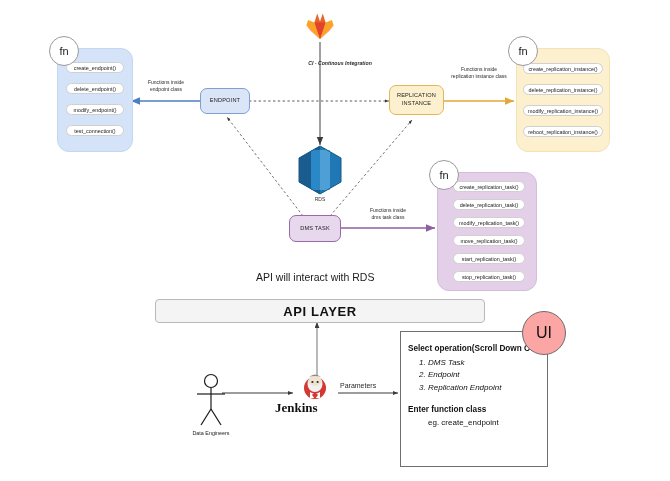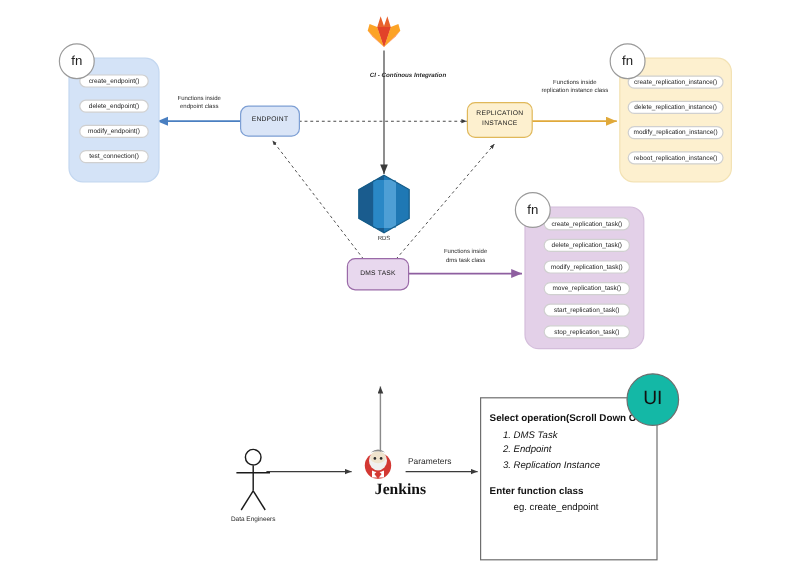--- a/index.html
+++ b/index.html
@@ -96,21 +96,21 @@
   
   .ui-panel{
     position:absolute;
     background:#ffffff;
     border:1px solid #6e6e6e;
     box-sizing:border-box;
   }
   .ui-badge{
     position:absolute;
     width:42px;height:42px;border-radius:50%;
-    background:#14b8a6;border:1px solid #6e6e6e;
+    background:#fca5a5;border:1px solid #6e6e6e;
     display:flex;align-items:center;justify-content:center;
     font-size:16px;color:#111;z-index:6;
   }
   .ui-head{
     position:absolute;font-weight:bold;font-size:8.2px;color:#111;white-space:nowrap;
   }
   .ui-list{
     position:absolute;margin:0;padding:0 0 0 20px;
     font-size:8px;font-style:italic;color:#111;line-height:1.55;
   }
@@ -119,21 +119,21 @@
   }
 
   
   .actor-caption{
     position:absolute;font-size:5.4px;color:#222;text-align:center;width:70px;
   }
   .jenkins-word{
     position:absolute;
     font-family:"Liberation Serif", serif;
     font-weight:bold;font-size:13px;color:#111;
-    text-align:right;width:80px;
+    text-align:left;width:80px;
   }
 </style>
 </head>
 <body>
 
 <div class="canvas">
 
   <svg class="layer" viewBox="0 0 670 481">
     <defs>
       <marker id="ar-blue" markerWidth="7" markerHeight="7" refX="6" refY="2.5" orient="auto">
@@ -262,31 +262,33 @@
 
   <div class="edge-label" style="left:343px;top:207px;width:90px;">
     <span>Functions inside</span><br>
     <span>dms task class</span>
   </div>
 
   <div class="edge-label italic-bold" style="left:285px;top:60px;width:110px;">CI - Continous Integration</div>
 
   <div class="rds-caption" style="left:290px;top:196px;">RDS</div>
 
-
+  <div class="note-text" style="left:256px;top:271px;">API will interact with RDS</div>
+
+  <div class="api-layer" style="left:155px;top:299px;width:330px;height:24px;">API LAYER</div>
 
   <div class="ui-panel" style="left:400px;top:331px;width:148px;height:136px;"></div>
   <div class="ui-badge" style="left:522px;top:311px;">
     <span>UI</span>
   </div>
   <div class="ui-head" style="left:408px;top:344px;">Select operation(Scroll Down Otion)</div>
   <ol class="ui-list" style="left:408px;top:357px;">
     <li>DMS Task</li>
     <li>Endpoint</li>
-    <li>Replication Instance</li>
+    <li>Replication Endpoint</li>
   </ol>
   <div class="ui-head" style="left:408px;top:405px;">Enter function class</div>
   <div class="ui-sub" style="left:428px;top:418px;text-align:right;">eg. create_endpoint</div>
 
   <div class="actor-caption" style="left:176px;top:430px;">Data Engineers</div>
 
   <div class="jenkins-word" style="left:275px;top:400px;">Jenkins</div>
 
   <div class="edge-label" style="left:340px;top:381px;width:60px;font-size:7px;text-align:left;">Parameters</div>
 

